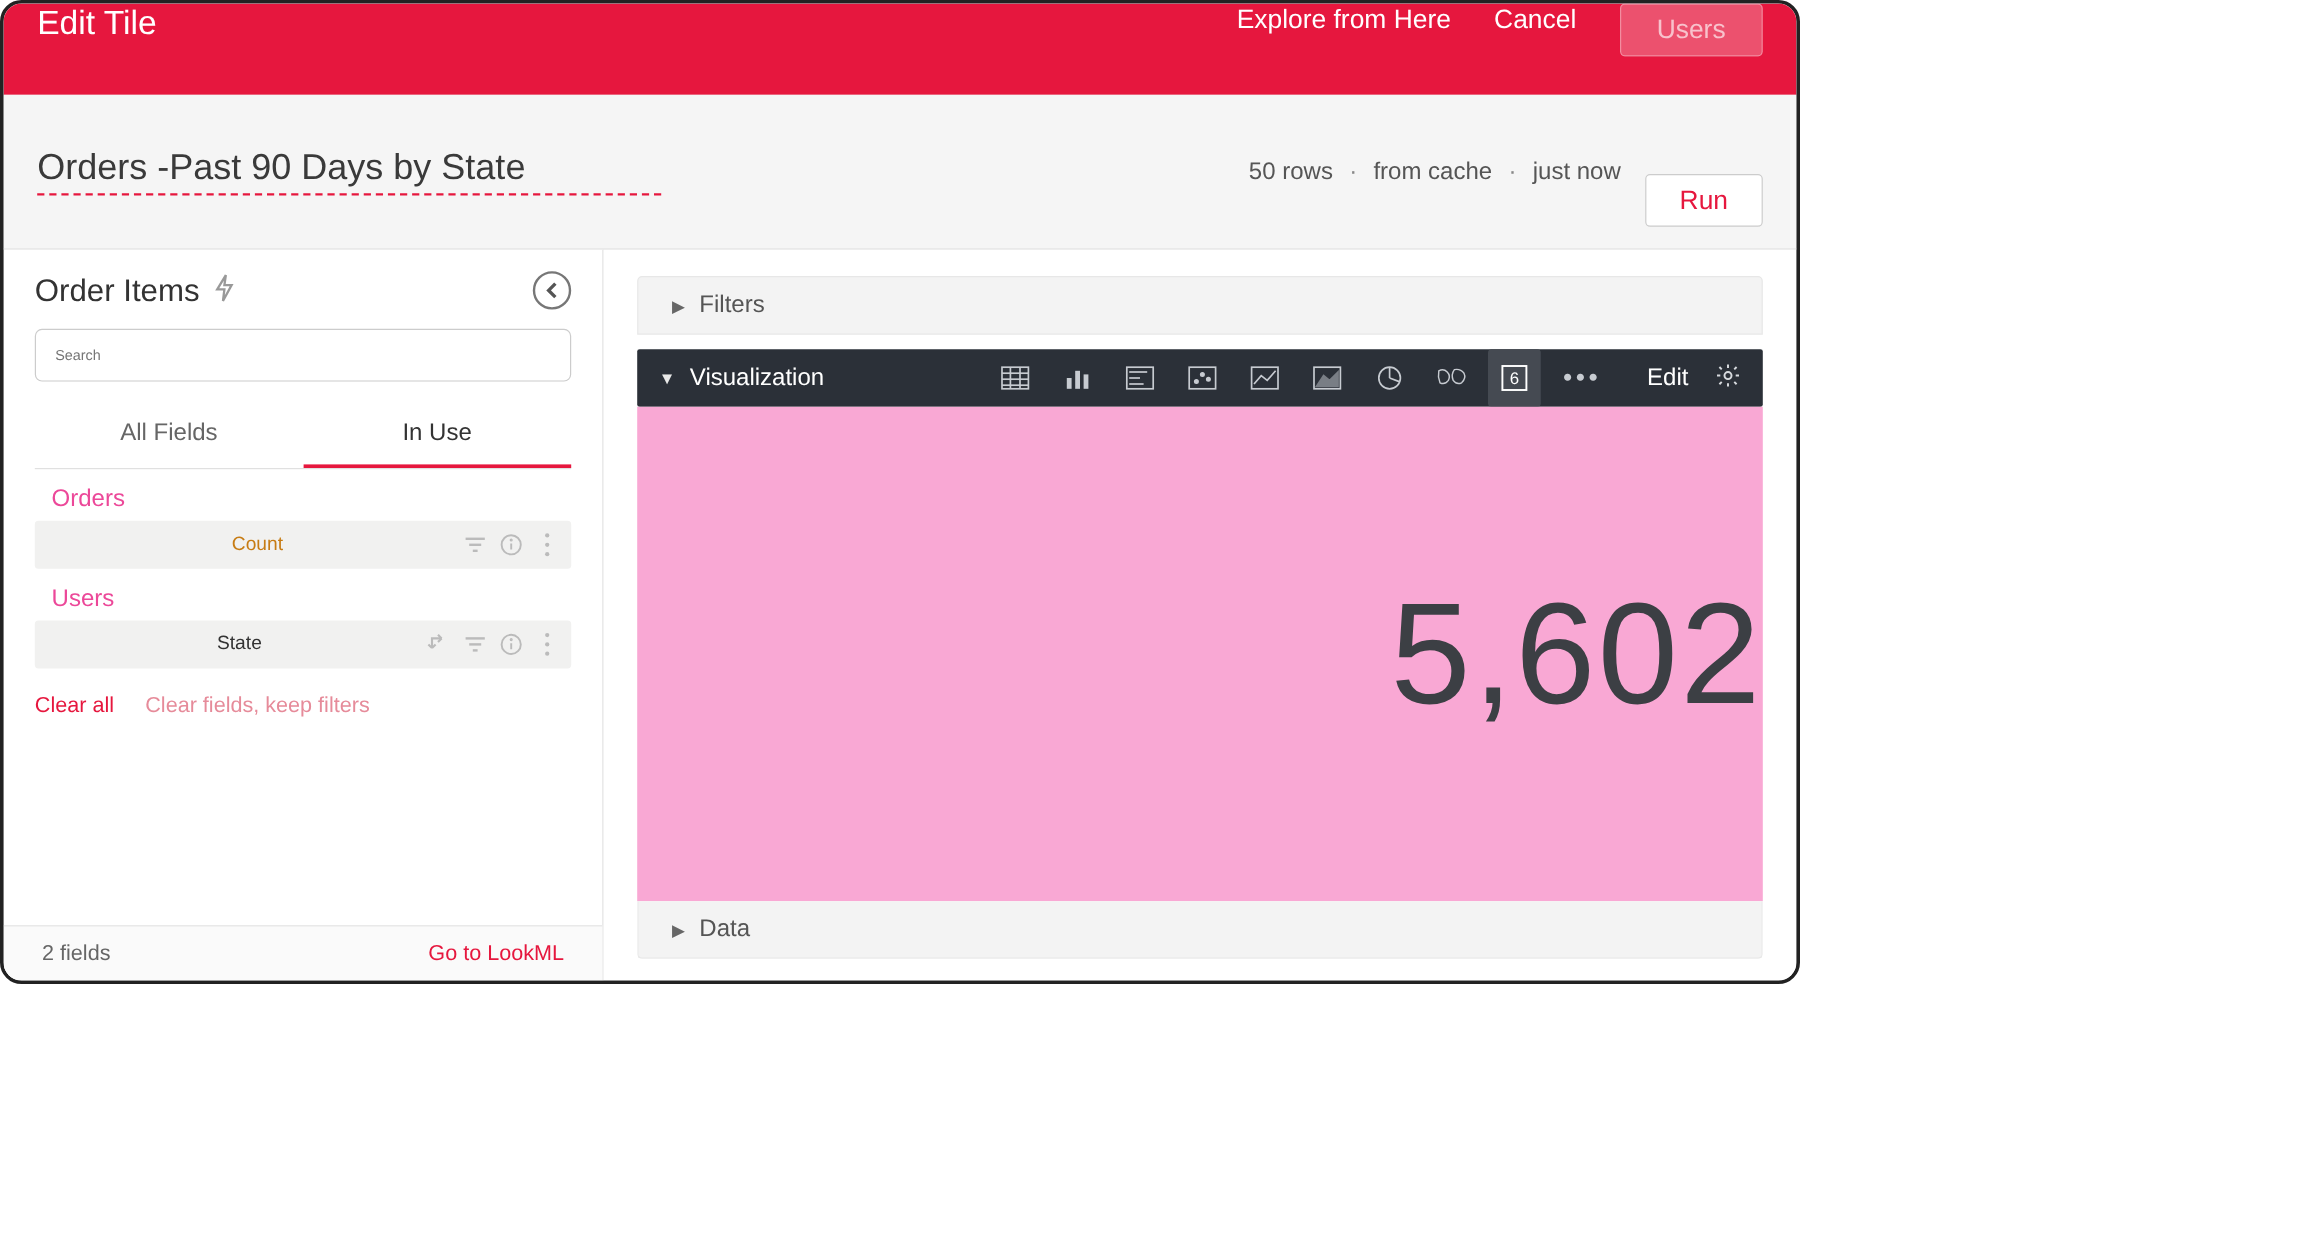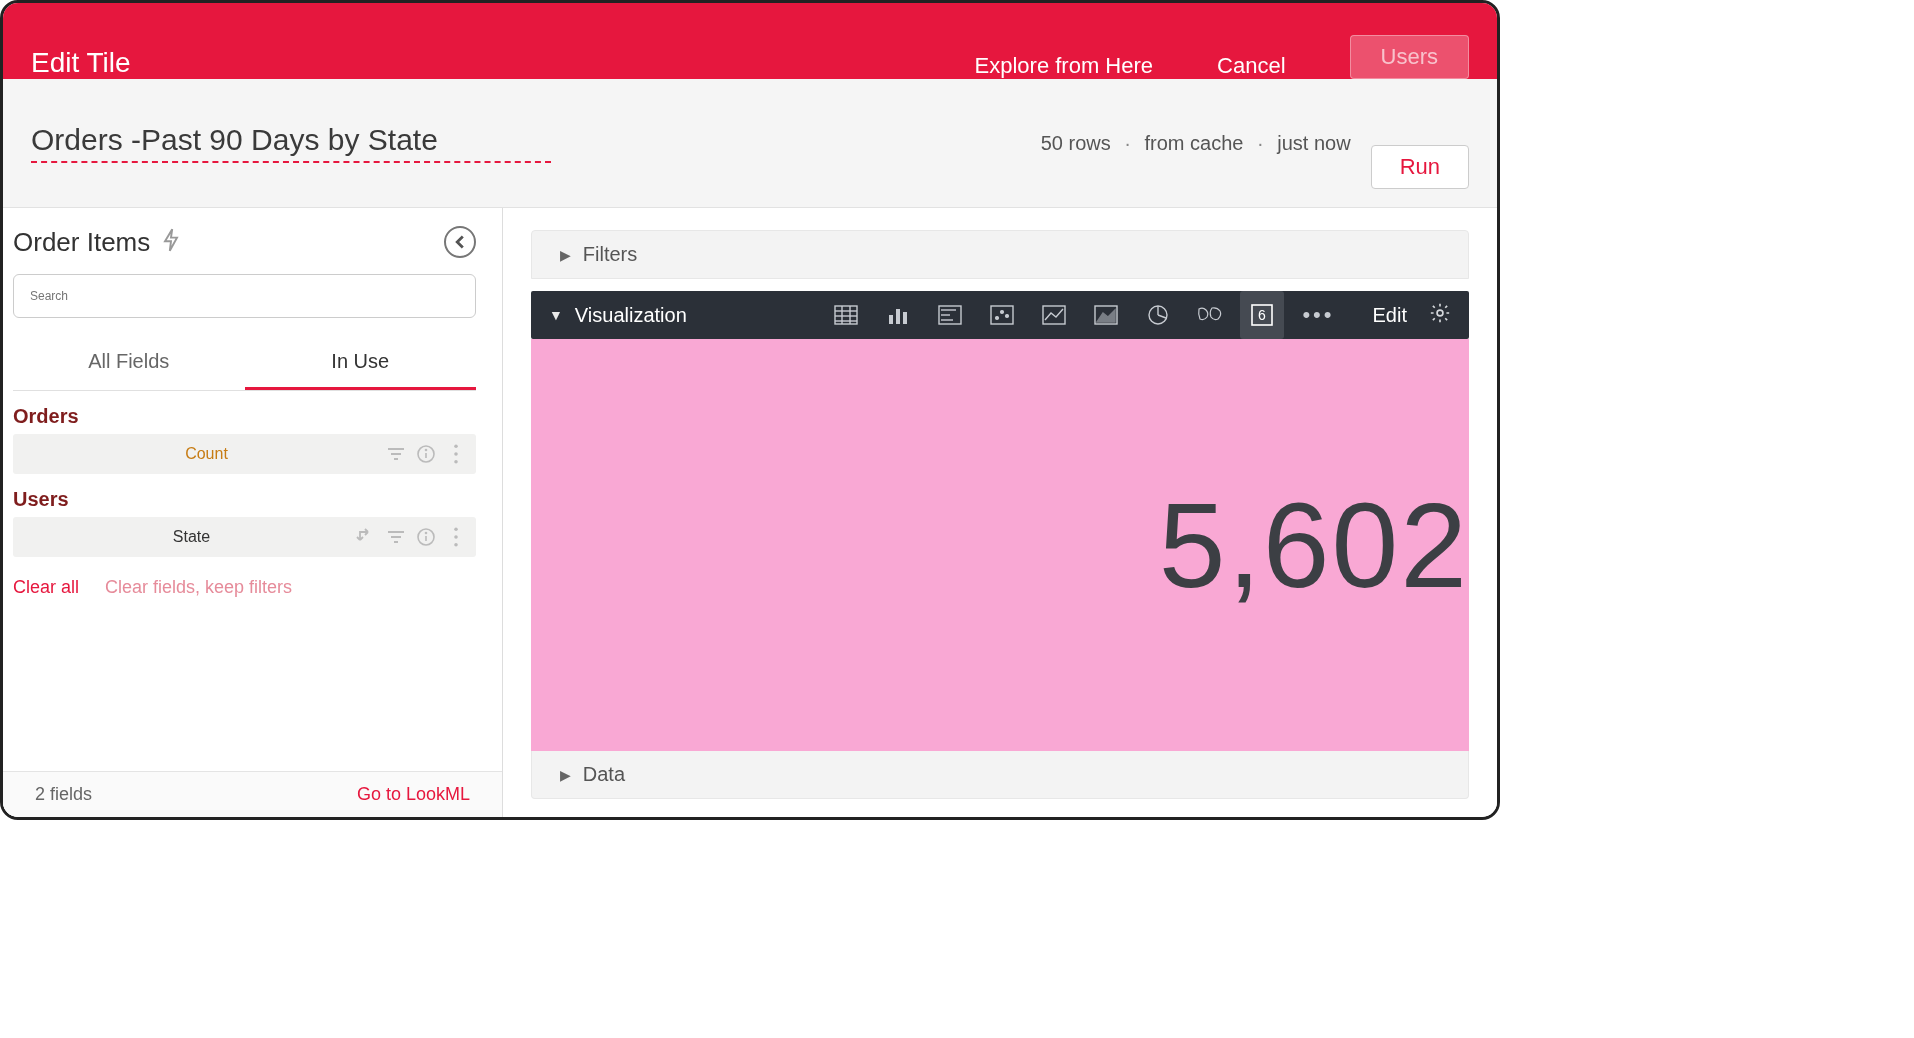--- a/index.html
+++ b/index.html
@@ -13,25 +13,24 @@
     overflow: hidden;
     display: flex;
     flex-direction: column;
     background: #f5f5f5;
   }
   
   .topbar {
     background: #e6173e;
     color: #fff;
     display: flex;
-    align-items: flex-end;
+    align-items: flex-start;
     padding: 0 28px;
     height: 76px;
     flex: 0 0 76px;
-    gap: 28px;
   }
   .topbar .title { font-size: 28px; font-weight: 400; }
   .topbar .spacer { flex: 1; }
   .topbar .link { font-size: 22px; cursor: pointer; margin-left: 36px; }
   .topbar .save-btn {
     margin-left: 36px;
     background: rgba(255,255,255,0.25);
     color: rgba(255,255,255,0.65);
     border: 1px solid rgba(255,255,255,0.35);
     padding: 8px 30px;
@@ -76,21 +75,21 @@
     display: flex;
     overflow: hidden;
   }
   .sidebar {
     width: 500px;
     background: #fff;
     border-right: 1px solid #ddd;
     display: flex;
     flex-direction: column;
   }
-  .sidebar-inner { flex: 1; padding: 18px 26px 0 10px; overflow: auto; }
+  .sidebar-inner { flex: 1; padding: 18px 26px 0 26px; overflow: auto; }
   .explore-head {
     display: flex;
     align-items: center;
     gap: 12px;
     margin-bottom: 16px;
   }
   .explore-head h2 { font-size: 26px; font-weight: 400; color: #333; }
   .bolt-icon { color: #999; }
   .collapse-btn {
     margin-left: auto;
@@ -116,21 +115,21 @@
   }
   .tab {
     flex: 1;
     text-align: center;
     font-size: 20px;
     color: #666;
     padding: 10px 0 14px 0;
     cursor: pointer;
   }
   .tab.active { color: #333; border-bottom: 3px solid #e6173e; }
-  .group-label { font-size: 20px; color: #7f1d1d; margin: 14px 0 6px 0; font-weight: bold; }
+  .group-label { font-size: 20px; color: #ec4899; margin: 14px 0 6px 14px; }
   .field-row {
     display: flex;
     align-items: center;
     background: #f1f1f0;
     border-radius: 3px;
     padding: 6px 6px 6px 20px;
     margin-bottom: 6px;
   }
   .field-row.measure .fname { color: #c77c14; }
   .field-row .fname { font-size: 16px; color: #333; flex: 1; text-align: center; }

